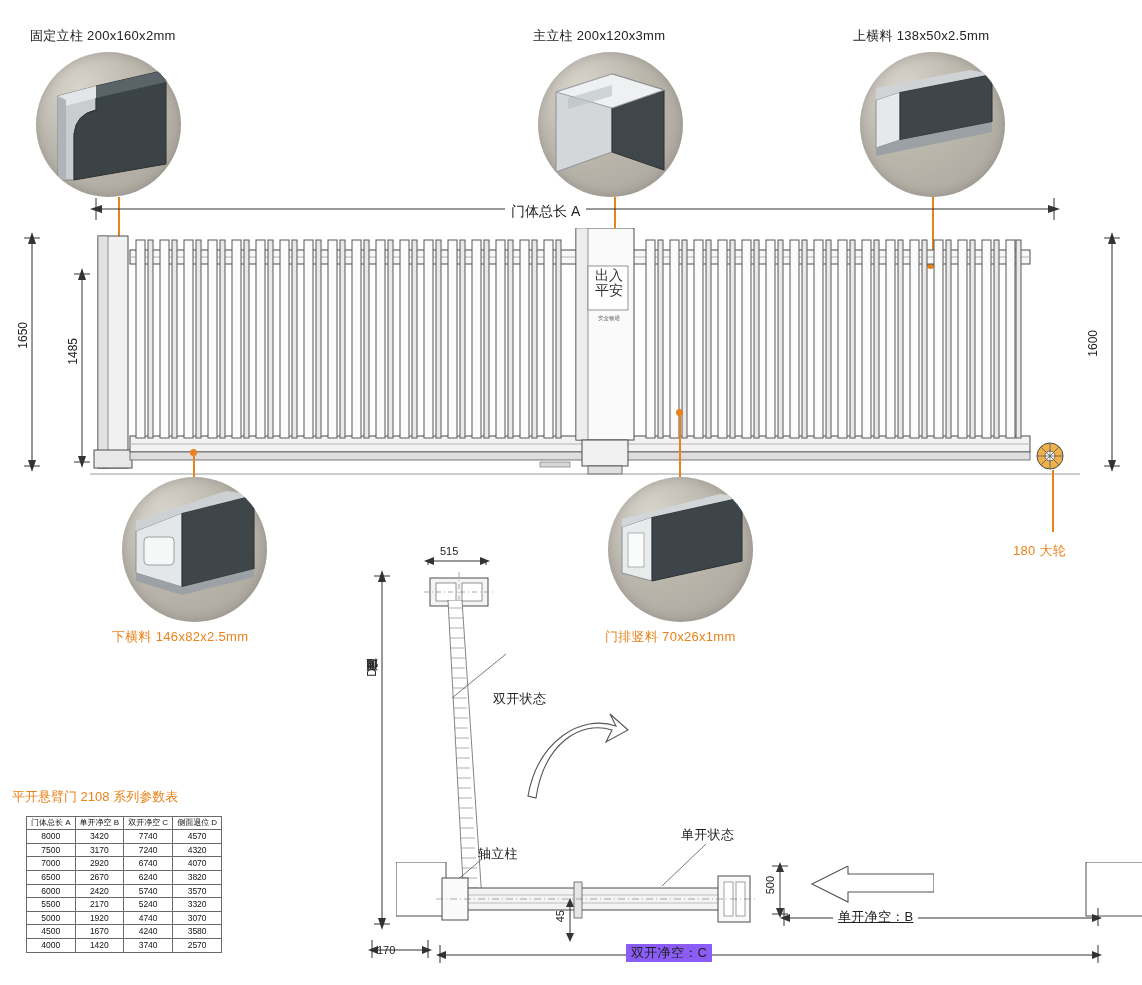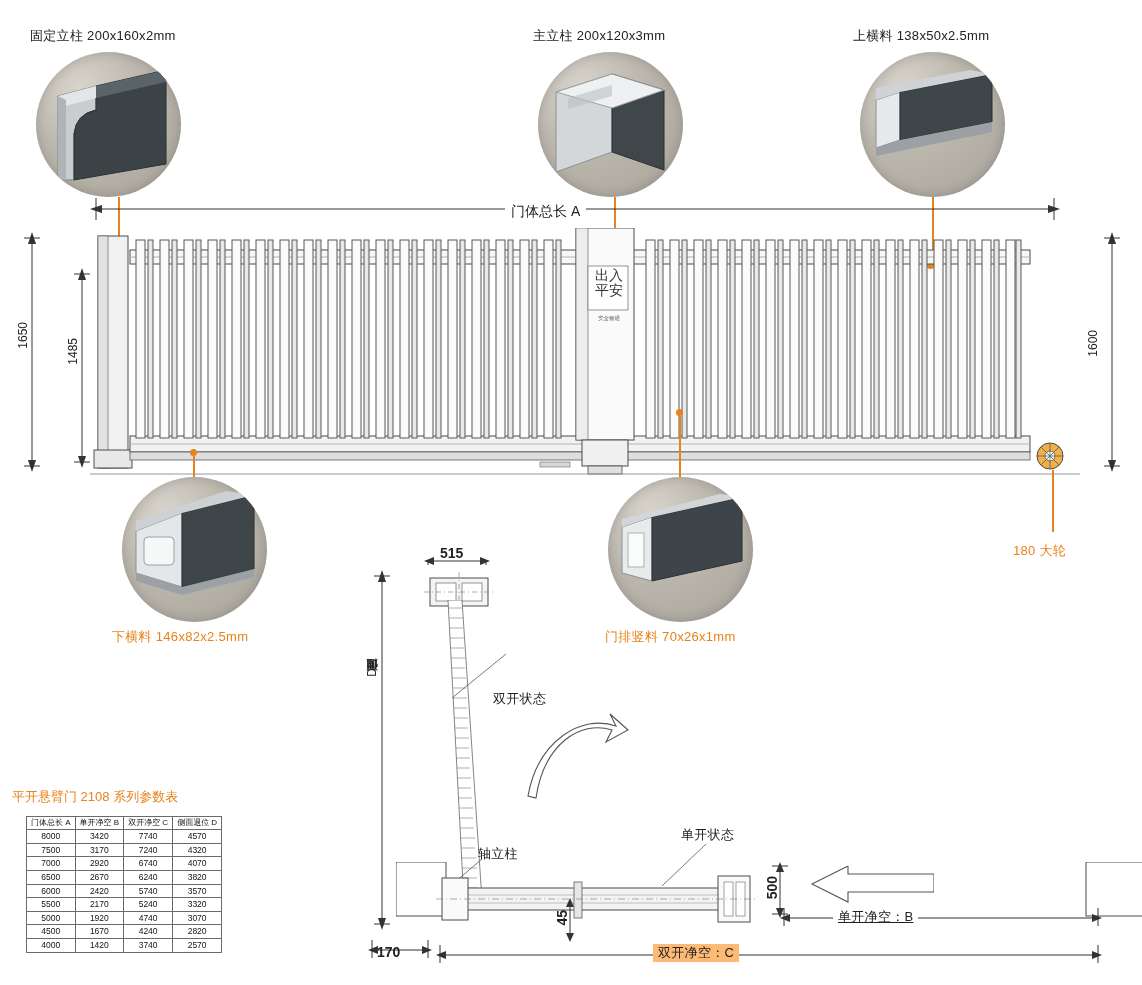--- a/index.html
+++ b/index.html
@@ -26,21 +26,21 @@
   svg{display:block;}
   table.param{
     border-collapse:collapse;font-size:8.5px;color:#111;
   }
   table.param th,table.param td{
     border:1px solid #6a6a6a;padding:1px 4px;text-align:center;font-weight:normal;
     line-height:1.25;
   }
   table.param th{background:#fff;font-size:8px;}
   .table-title{font-size:13px;font-weight:normal;color:#e8821a;}
-  .small-dim{font-size:14px;color:#222;font-weight:bold;}
+  .small-dim{font-size:11px;color:#222;}
 </style>
 </head>
 <body>
 
 <div class="abs callout-label" style="left:30px;top:27px;">固定立柱 200x160x2mm</div>
 <div class="abs callout-label" style="left:533px;top:27px;">主立柱 200x120x3mm</div>
 <div class="abs callout-label" style="left:853px;top:27px;">上横料 138x50x2.5mm</div>
 
 <div class="bubble" style="left:36px;top:52px;width:145px;height:145px;">
   <svg width="145" height="145" viewBox="0 0 145 145">
@@ -428,21 +428,21 @@
 
 <div class="abs" style="left:436px;top:945px;width:666px;height:18px;">
   <svg width="666" height="18" viewBox="0 0 666 18">
     <line x1="4" y1="10" x2="662" y2="10" stroke="#333" stroke-width="1"></line>
     <path d="M0 10 L10 6 L10 14 Z" fill="#333"></path>
     <path d="M666 10 L656 6 L656 14 Z" fill="#333"></path>
     <line x1="4" y1="0" x2="4" y2="18" stroke="#333" stroke-width="1"></line>
     <line x1="662" y1="0" x2="662" y2="18" stroke="#333" stroke-width="1"></line>
   </svg>
 </div>
-<div class="abs callout-label" style="left:653px;top:944px;background:#fdba74;padding:0 5px;">双开净空：C</div>
+<div class="abs callout-label" style="left:626px;top:944px;background:#8b5cf6;padding:0 5px;">双开净空：C</div>
 
 <div class="abs table-title" style="left:12px;top:788px;">平开悬臂门 2108 系列参数表</div>
 <div class="abs" style="left:26px;top:816px;">
   <table class="param">
     <thead>
       <tr>
         <th>门体总长 A</th>
         <th>单开净空 B</th>
         <th>双开净空 C</th>
         <th>侧面退位 D</th>
@@ -488,21 +488,21 @@
       <tr>
         <td>5000</td>
         <td>1920</td>
         <td>4740</td>
         <td>3070</td>
       </tr>
       <tr>
         <td>4500</td>
         <td>1670</td>
         <td>4240</td>
-        <td>2820</td>
+        <td>3580</td>
       </tr>
       <tr>
         <td>4000</td>
         <td>1420</td>
         <td>3740</td>
         <td>2570</td>
       </tr>
     </tbody>
   </table>
 </div>

